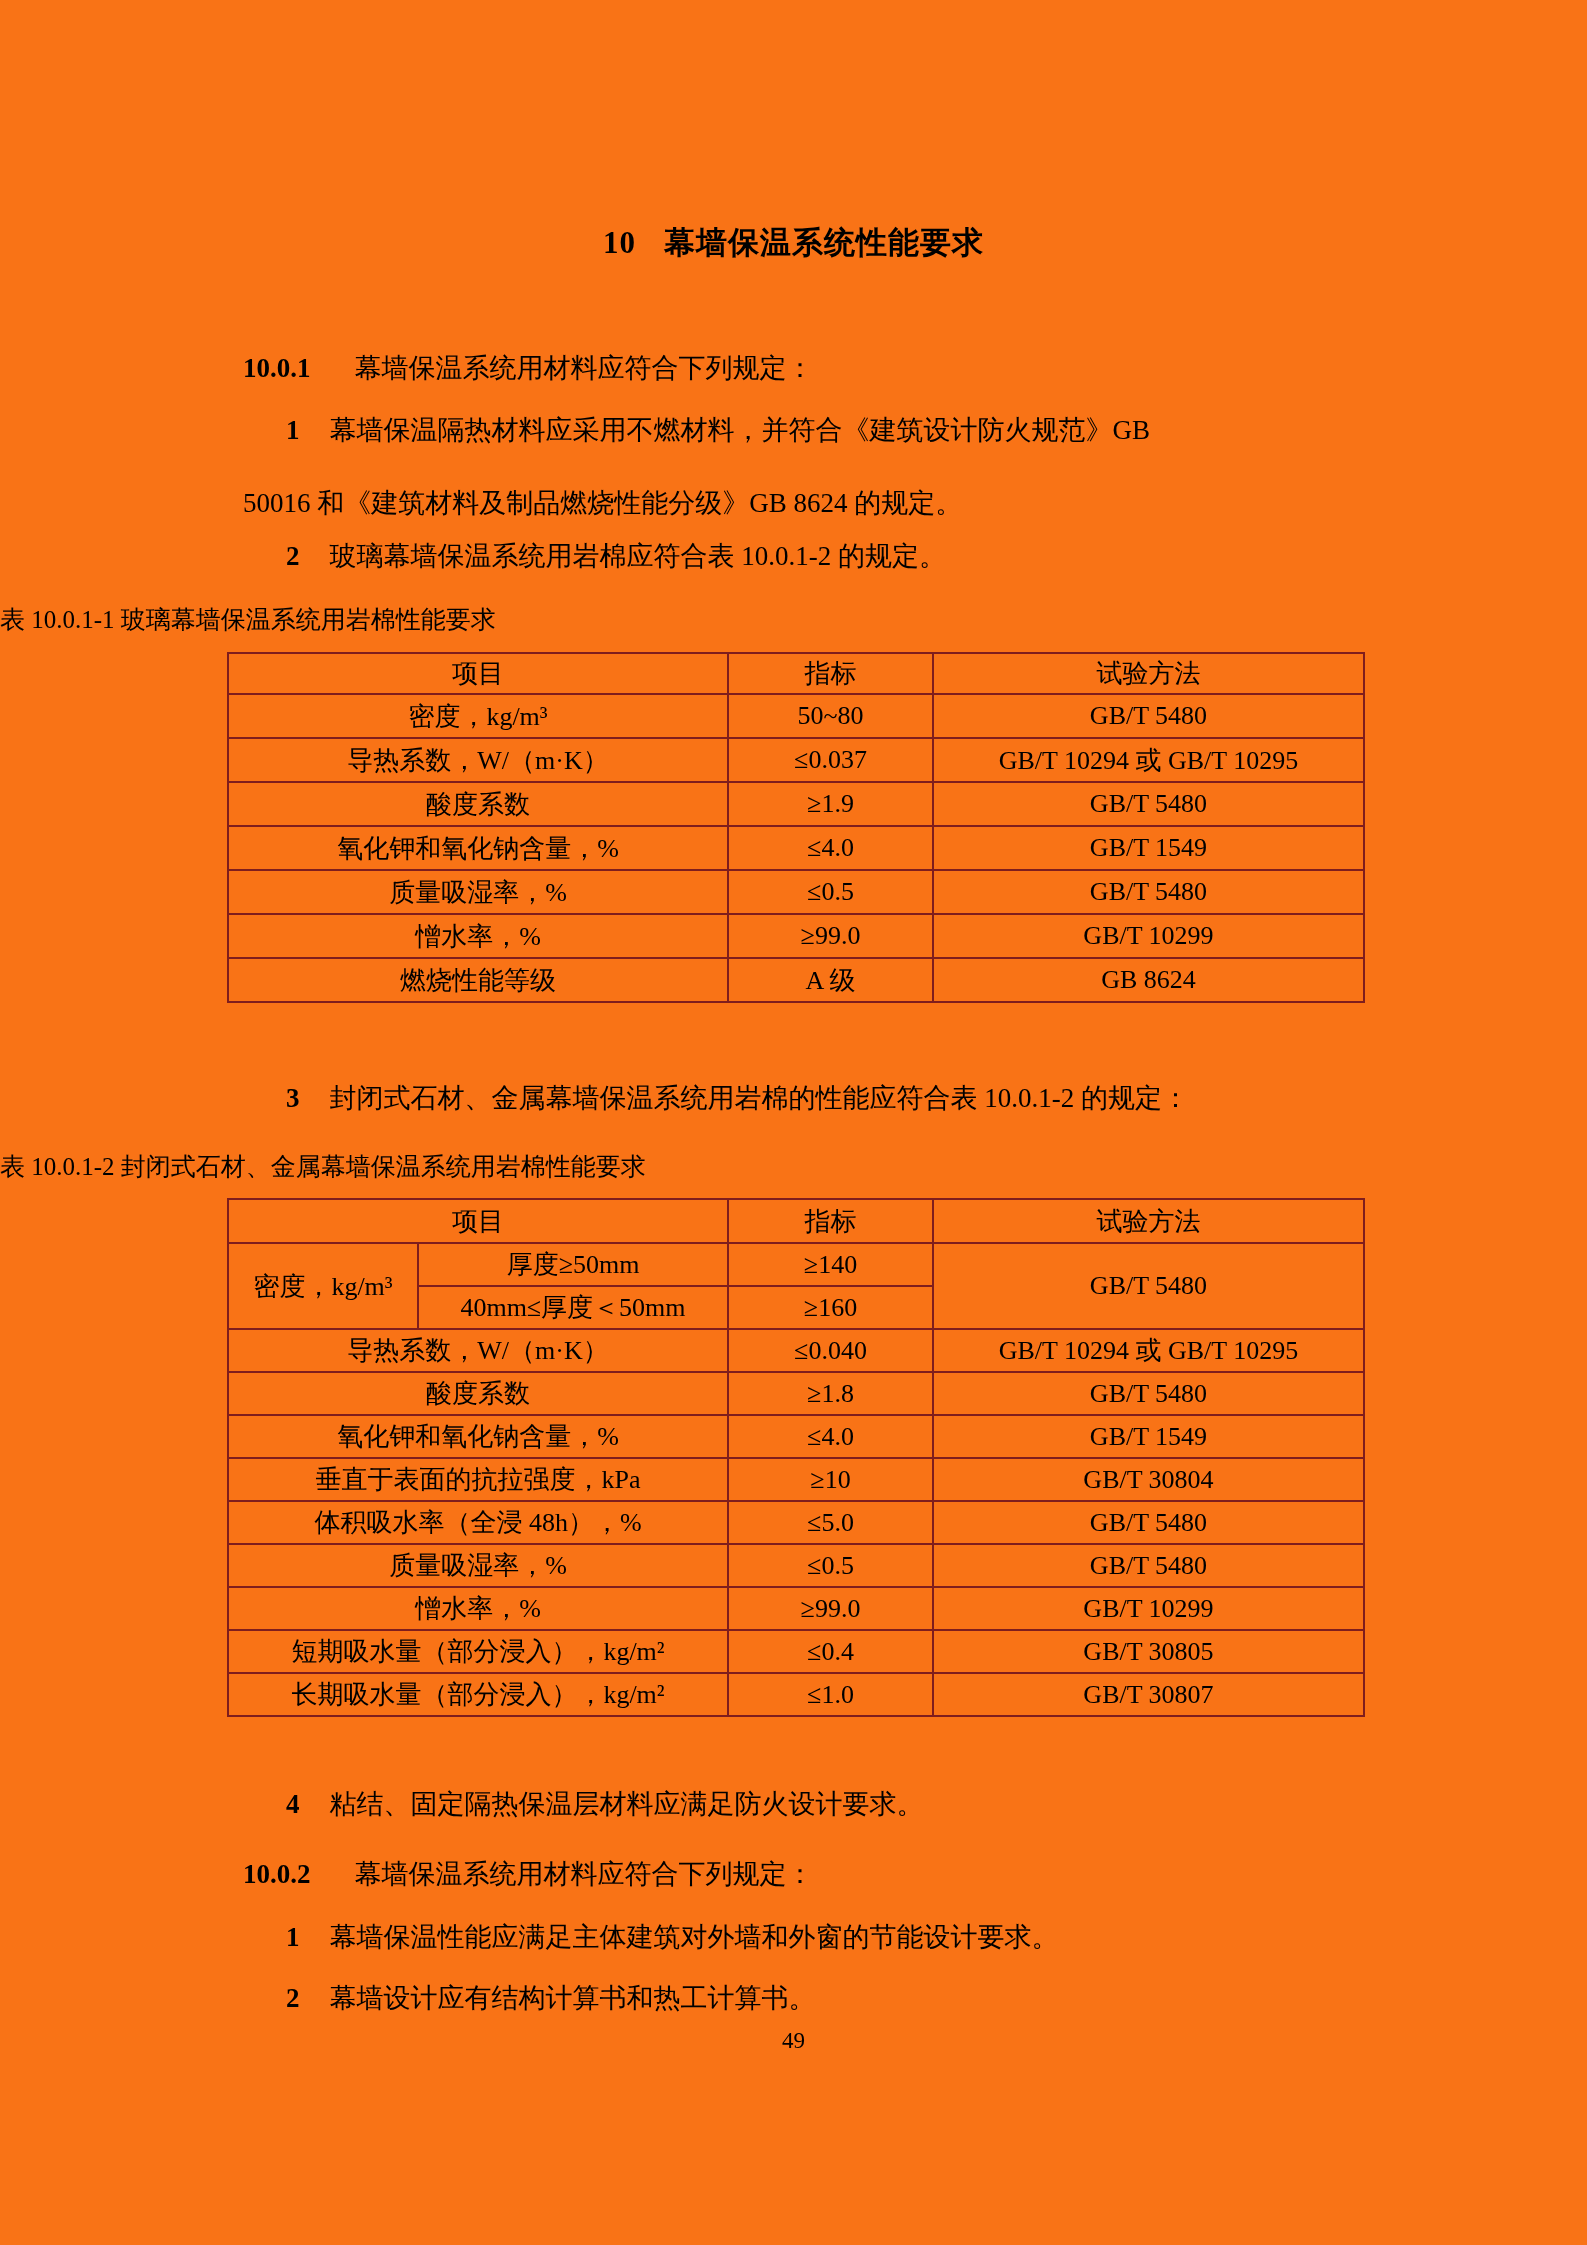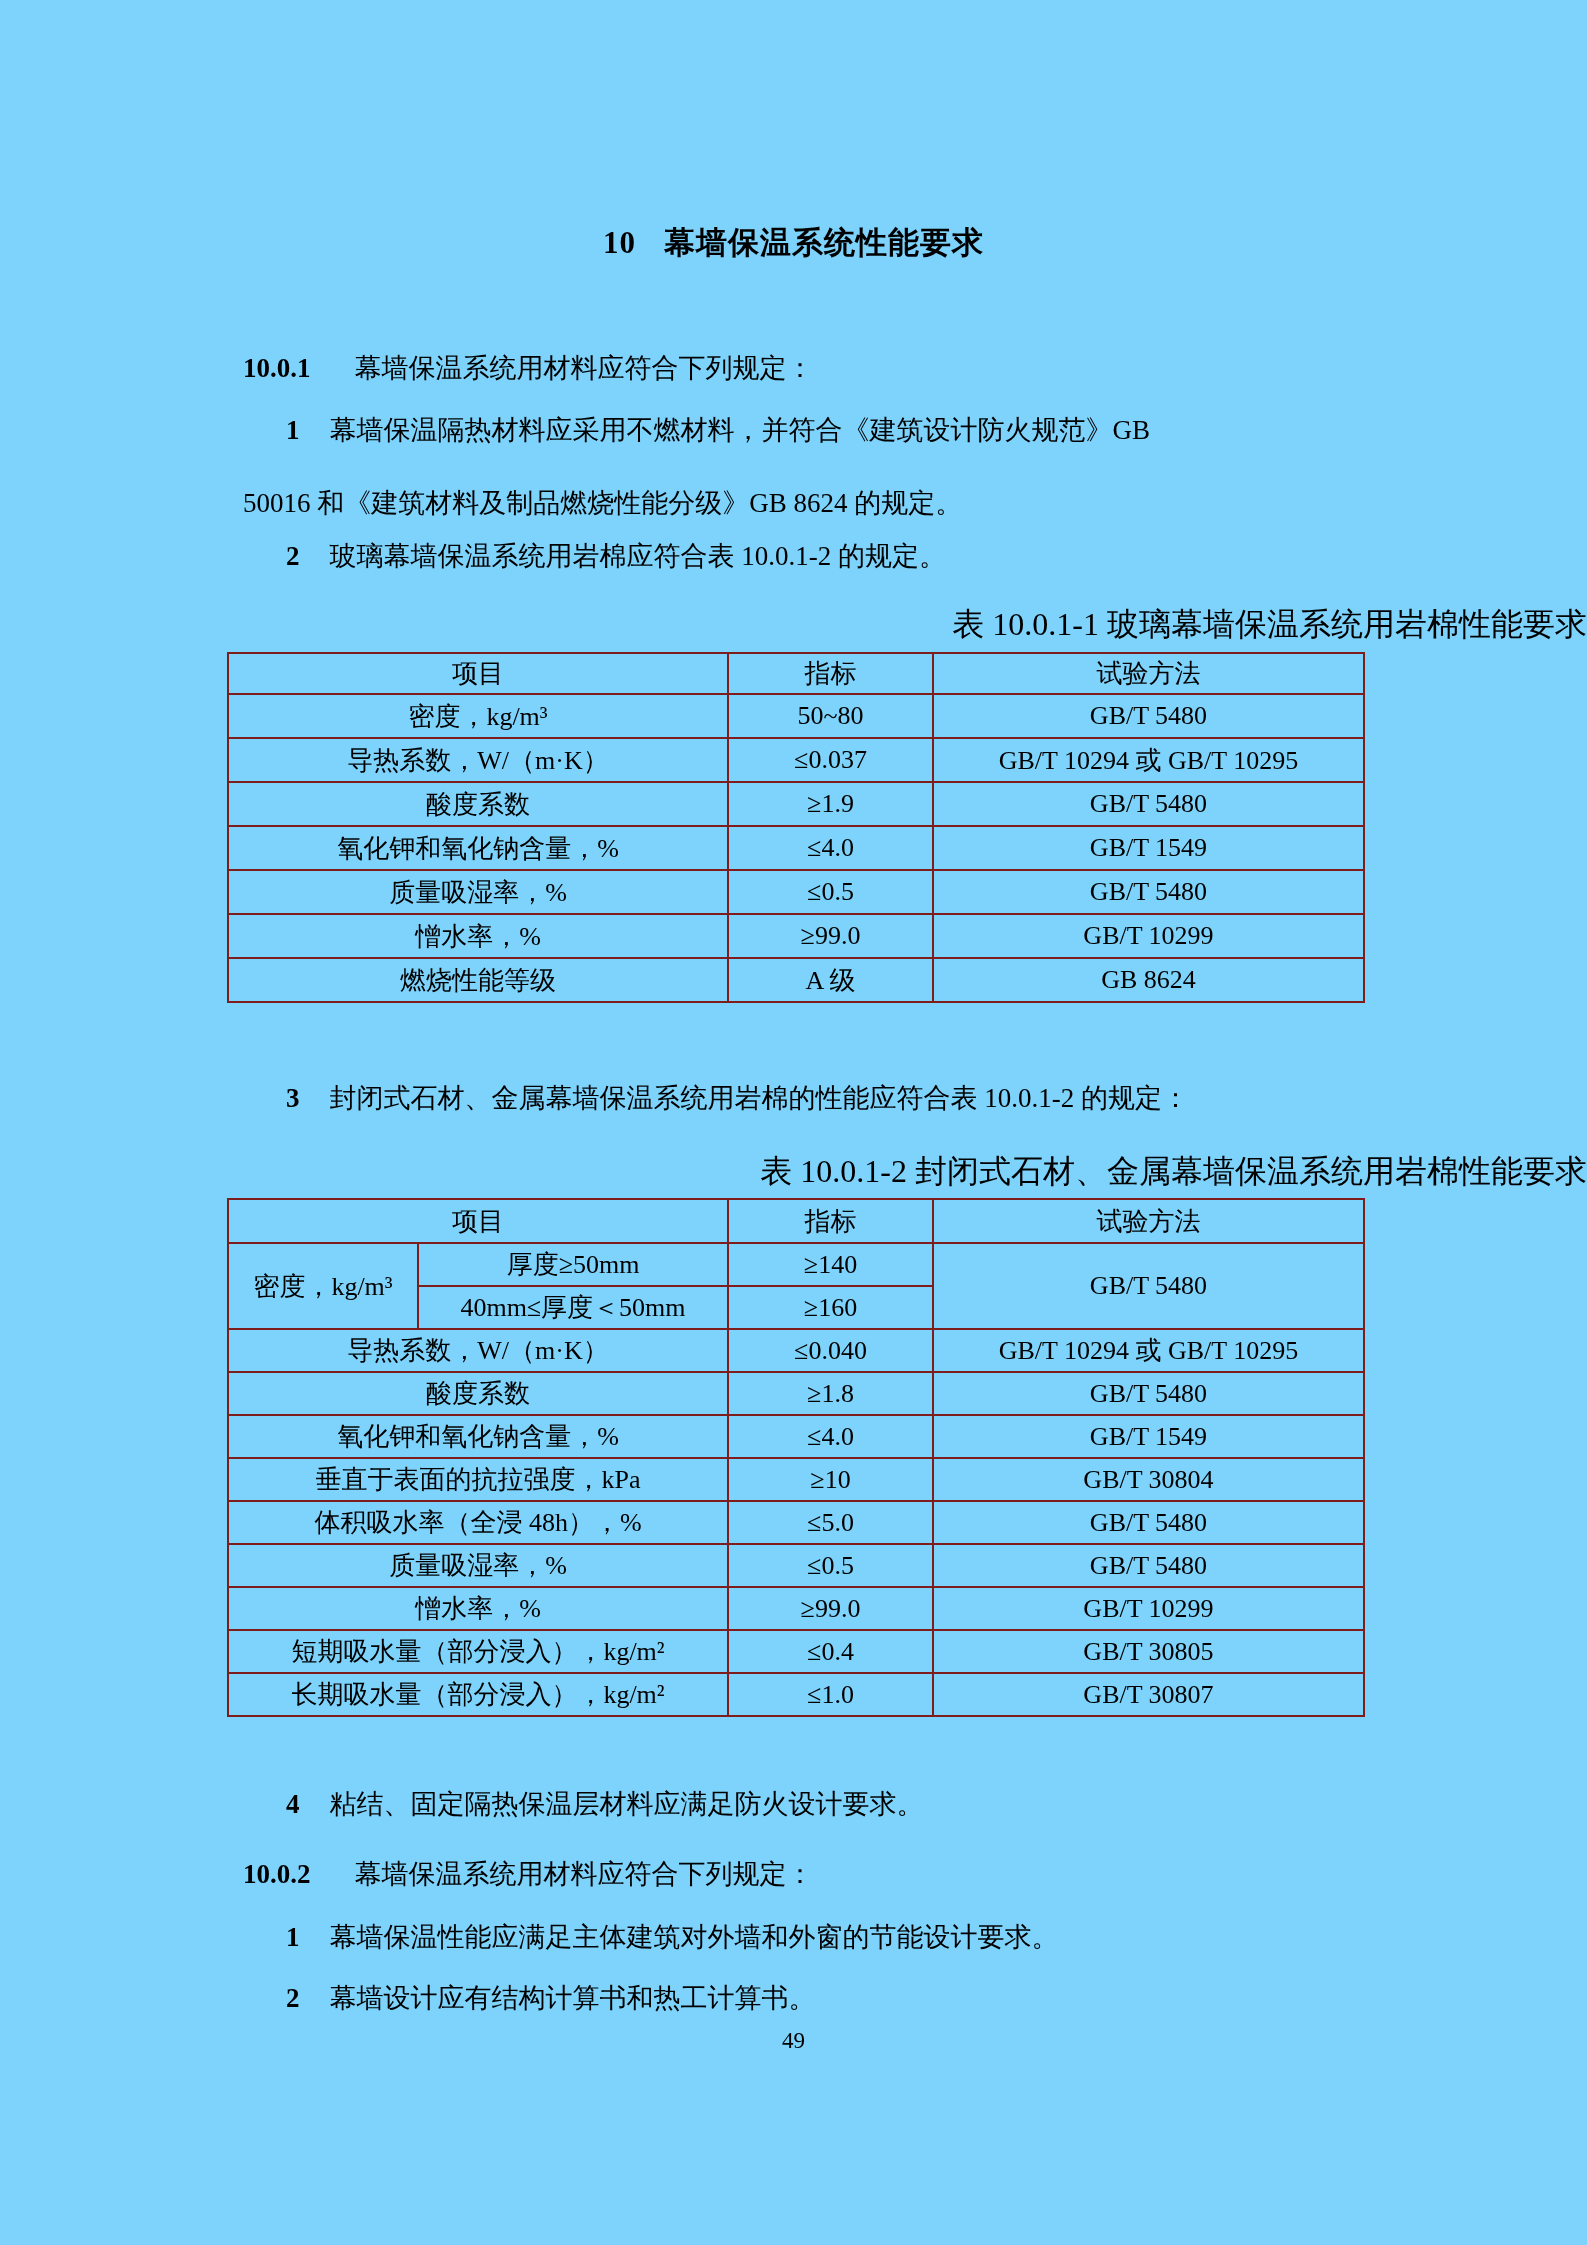--- a/index.html
+++ b/index.html
@@ -1,40 +1,40 @@
 <!DOCTYPE html>
 <html><head>
 <meta charset="utf-8">
 <style>
   html,body { margin:0; padding:0; background:#888; }
   .page {
     position:relative;
     width:1587px; height:2245px;
     margin:0 auto;
-    background:#7dd3fc;
+    background:#f97316;
     color:#000;
     font-family:"Liberation Serif","DejaVu Serif",serif;
   }
   .abs { position:absolute; }
   .doc-title {
     left:0; right:0; top:222px;
     text-align:center;
     font-size:31px; font-weight:bold;
     letter-spacing:1px;
   }
   .doc-title .num { padding-right:28px; }
   .heading { font-size:27px; }
   .heading .num { font-weight:bold; padding-right:44px; }
   .body-line { font-size:27px; }
   .list-item { font-size:27px; }
   .list-item .num { font-weight:bold; padding-right:30px; }
   .caption {
     left:0; right:0;
-    text-align:right;
-    font-size:32px;
+    text-align:left;
+    font-size:25px;
   }
   table.spec {
     border-collapse:collapse;
     table-layout:fixed;
     font-size:26px;
   }
   table.spec td, table.spec th {
     border:2px solid #7f1d1d;
     text-align:center;
     vertical-align:middle;

